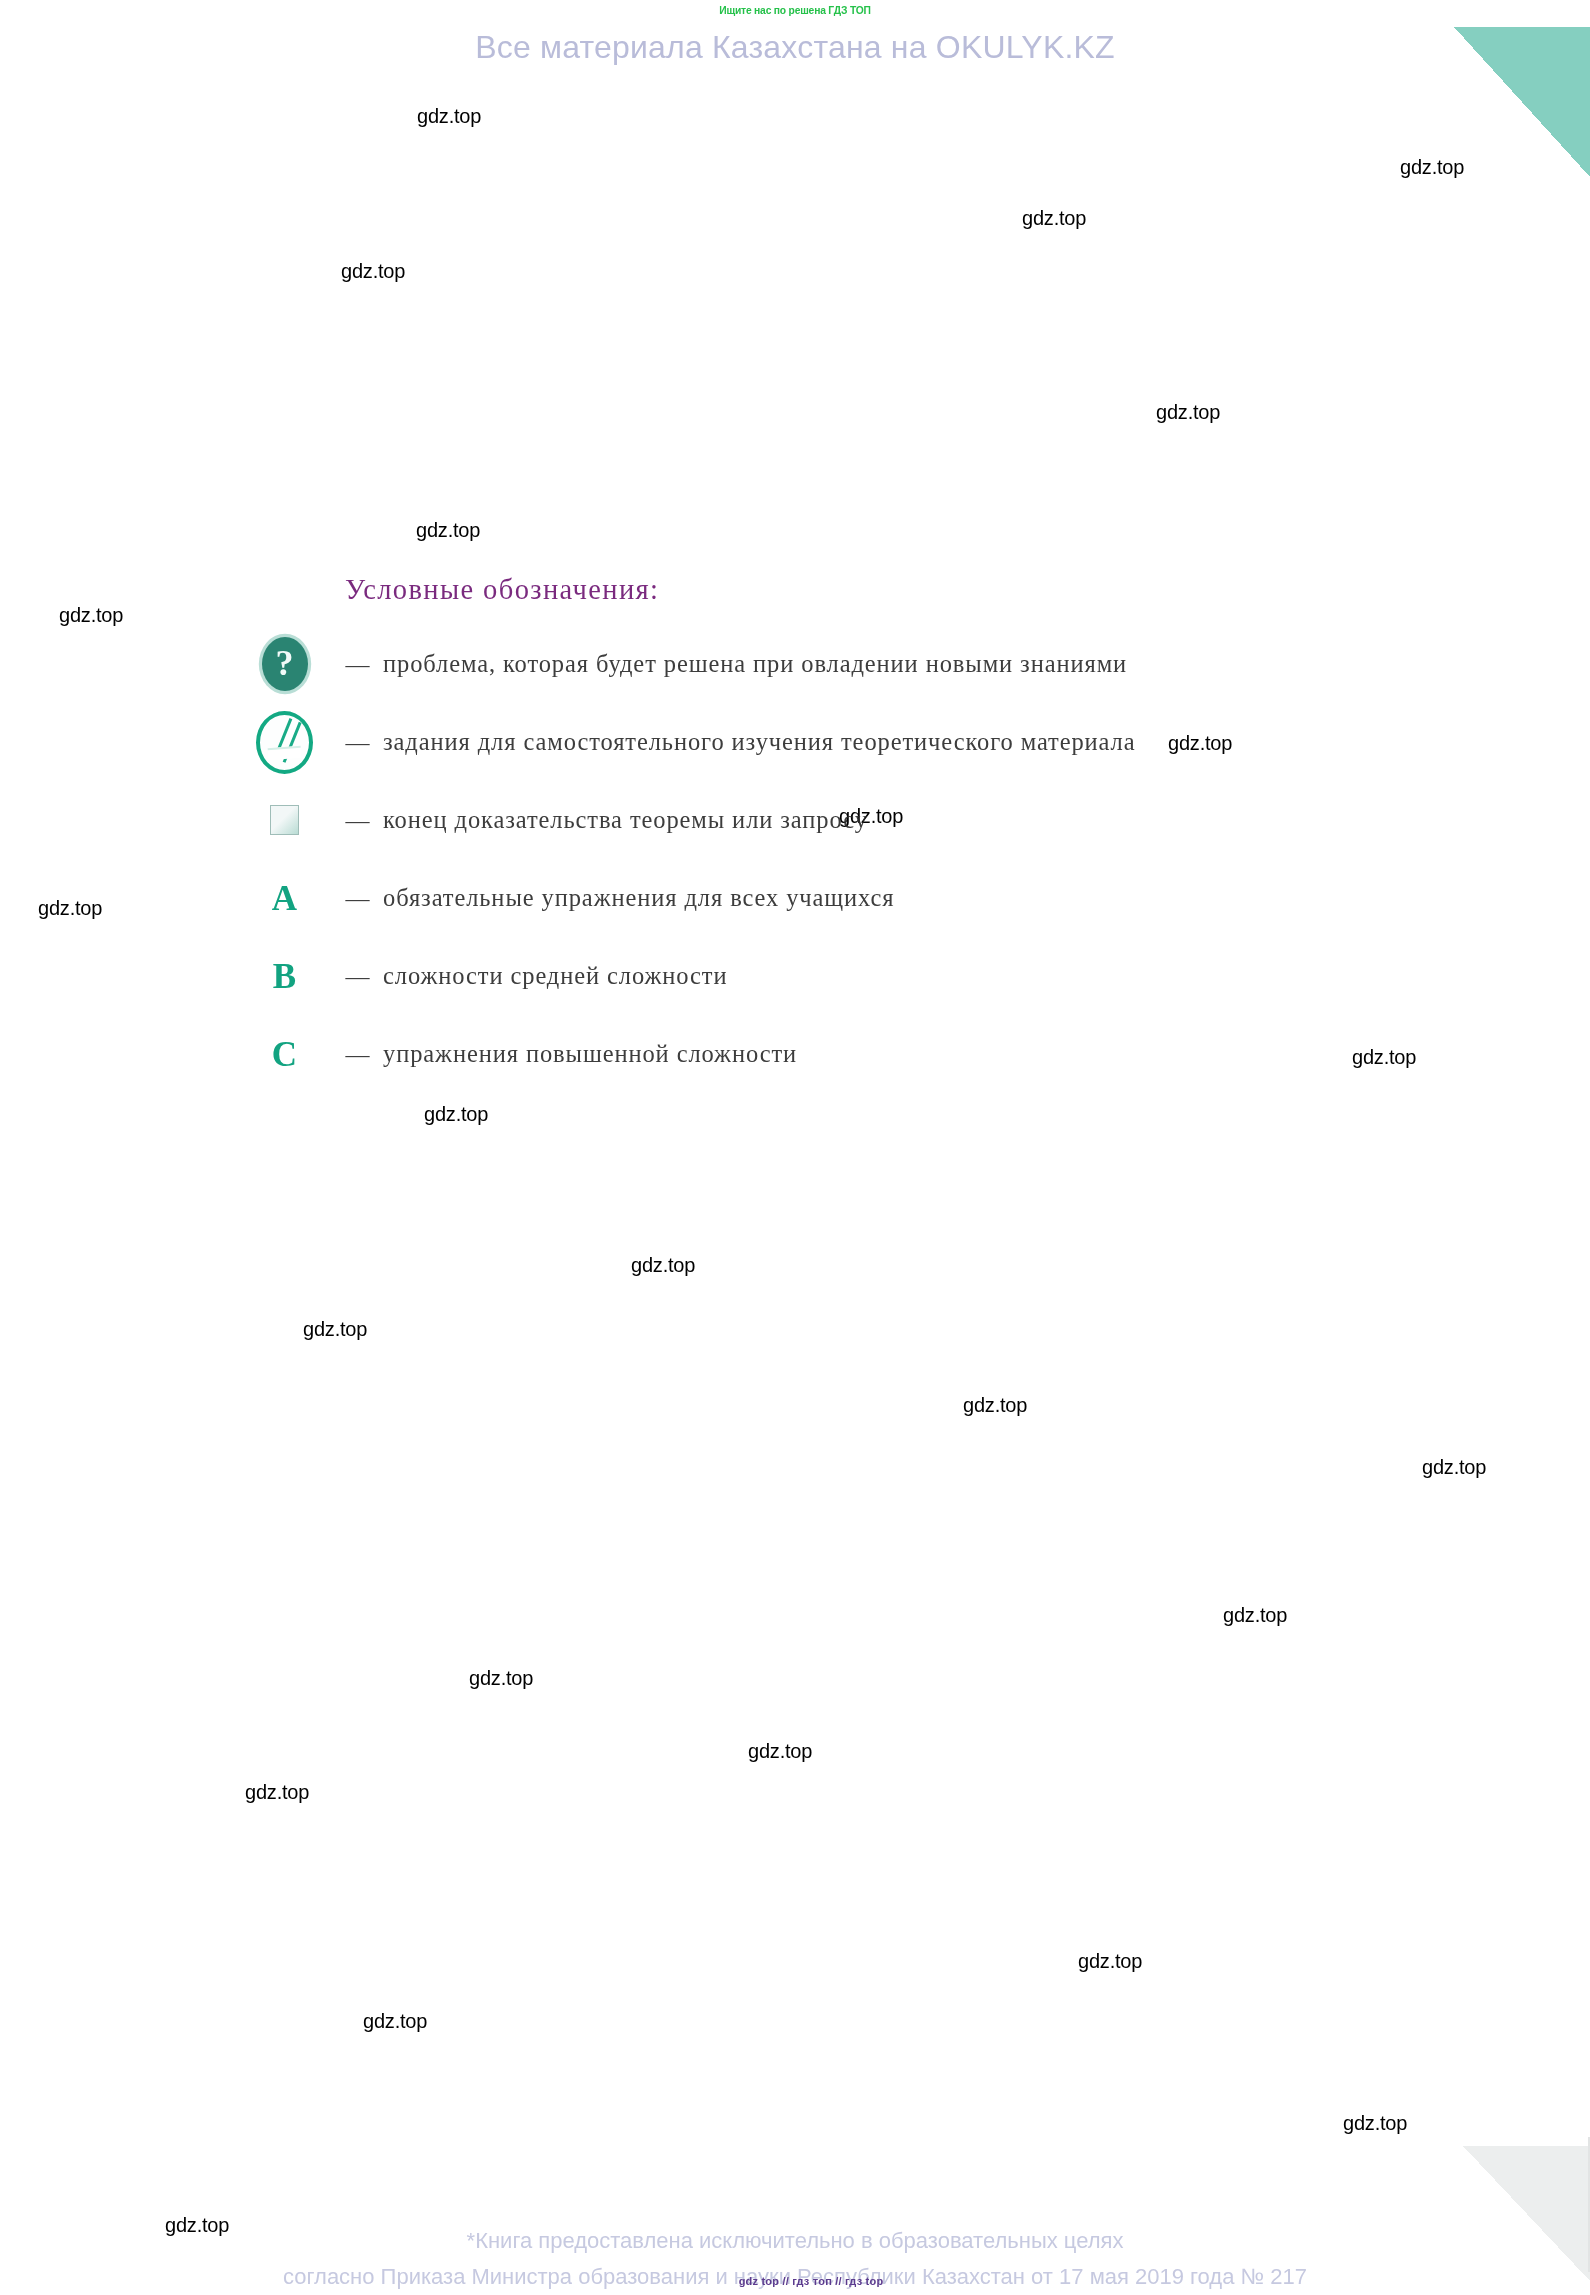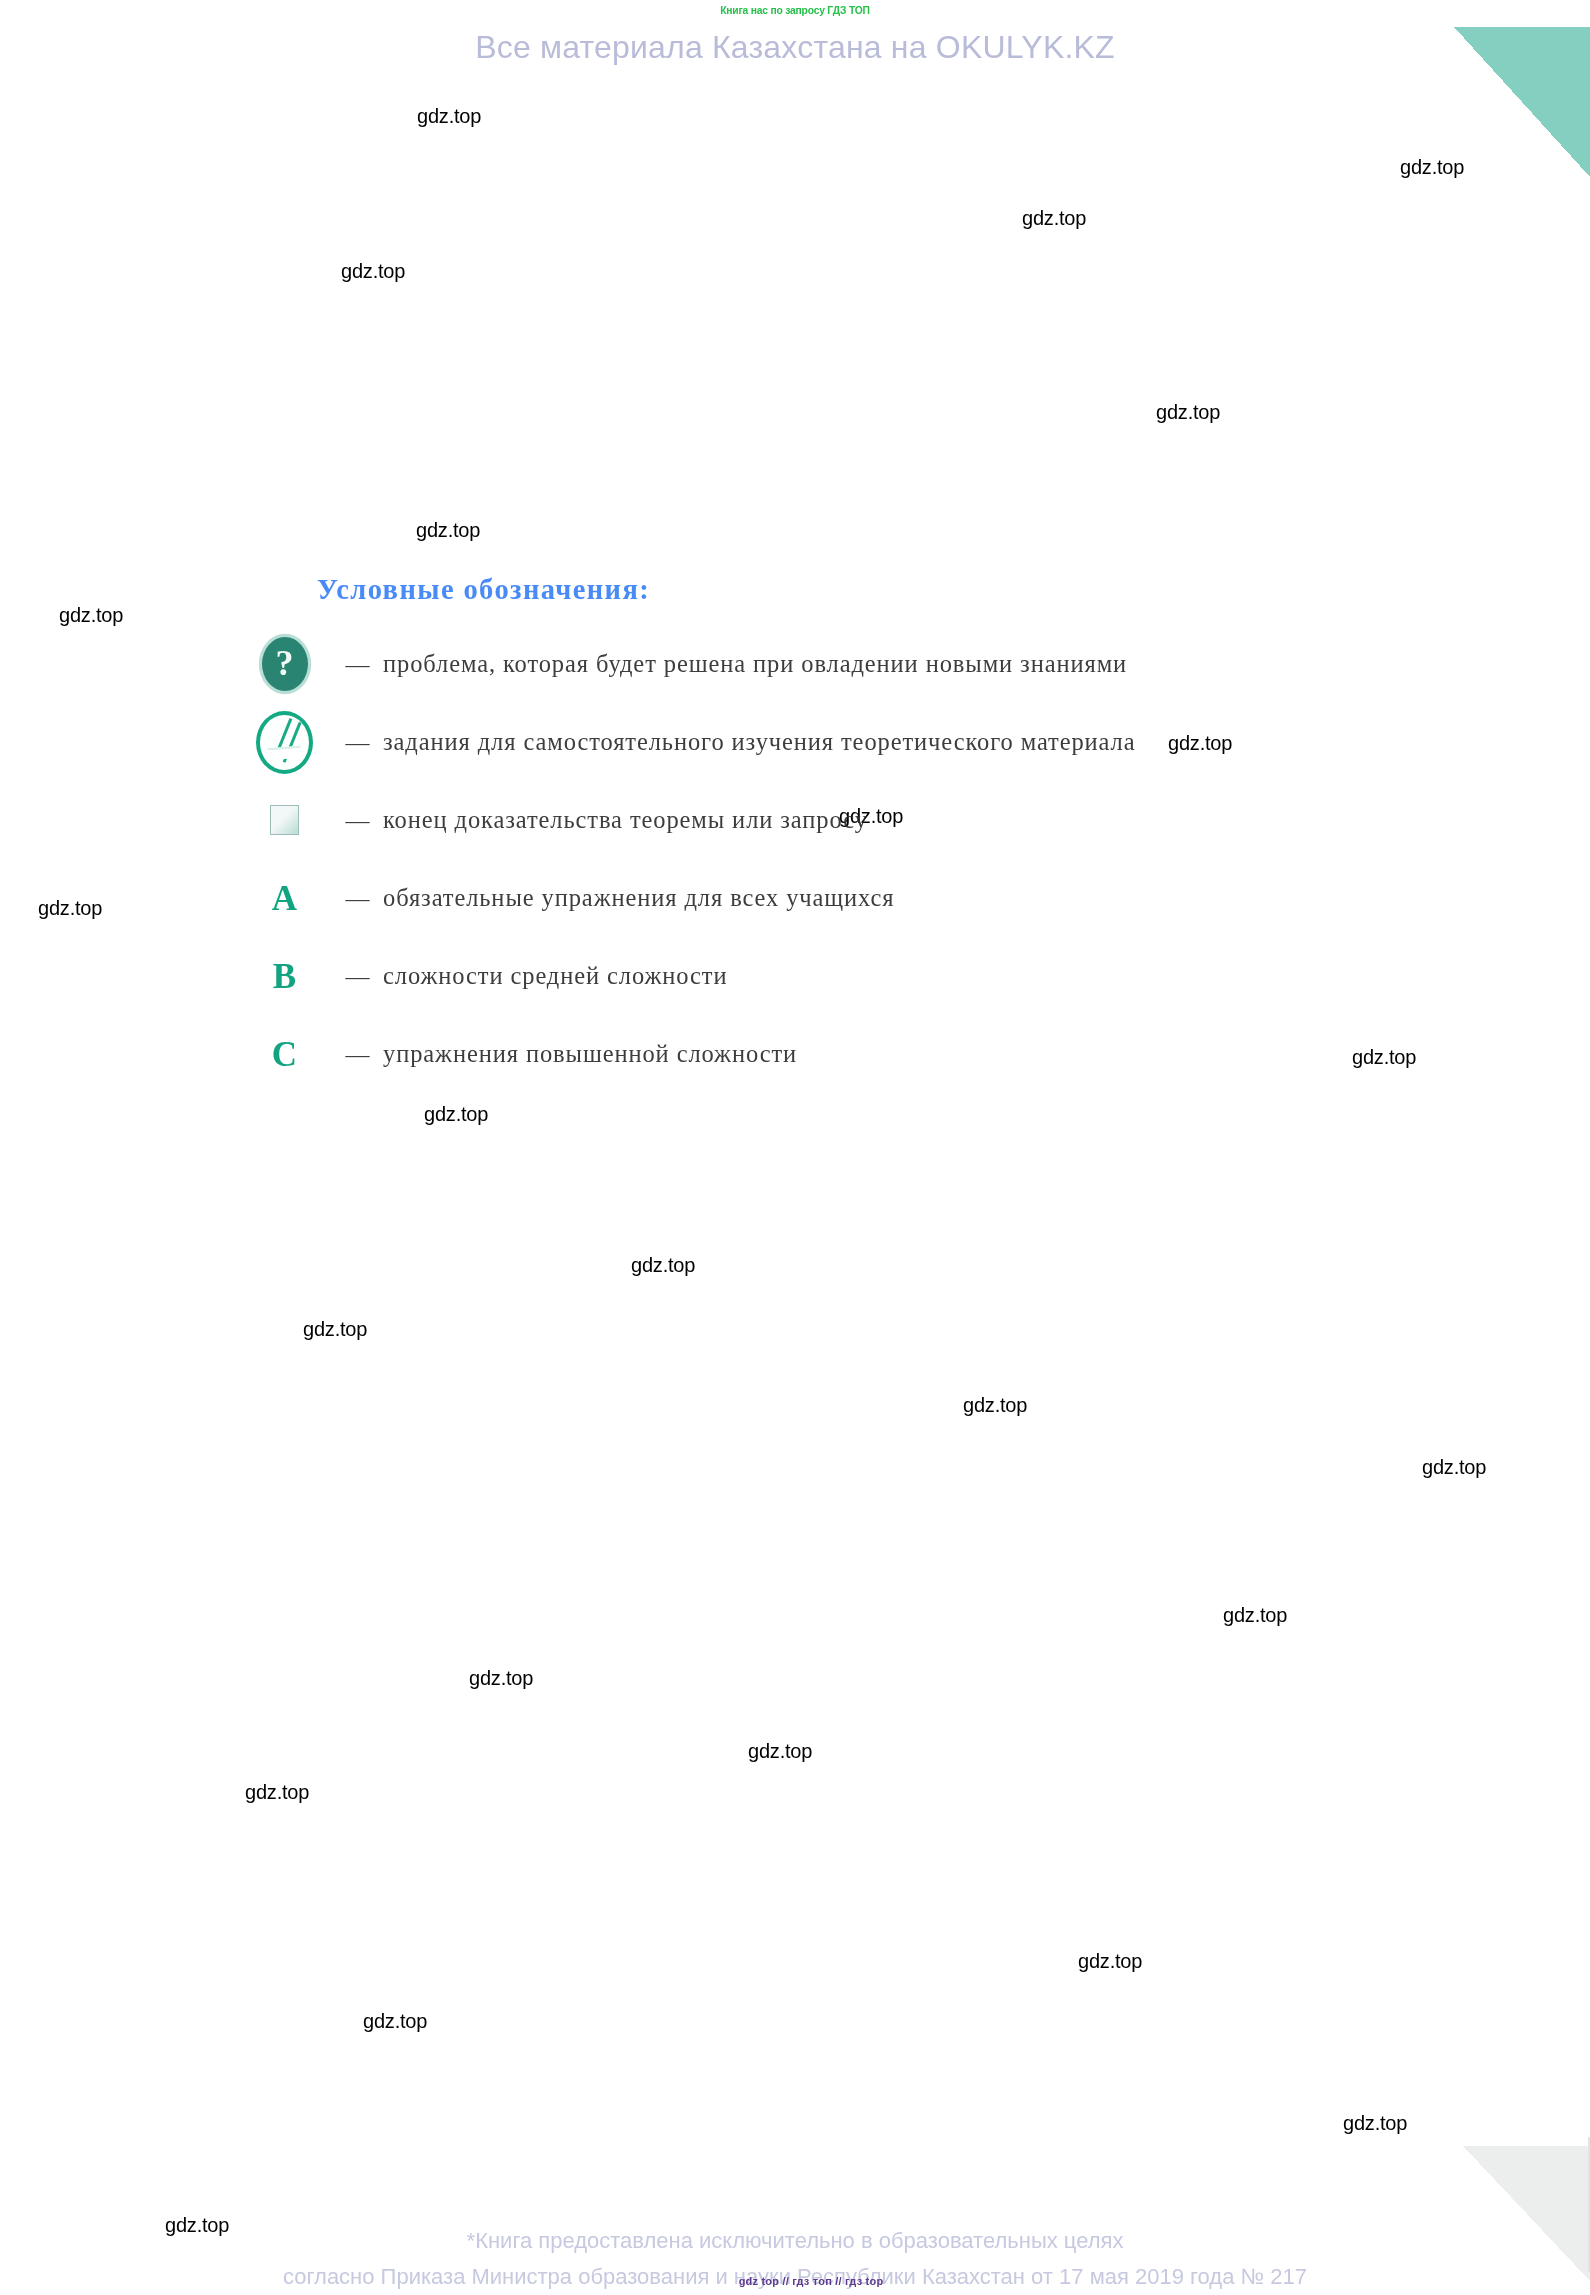--- a/index.html
+++ b/index.html
@@ -81,26 +81,26 @@
   }
 
   
   #legend {
     position: absolute;
     left: 237px;
     top: 574px;
     width: 1148px;
   }
   #legend-title {
-    color: #3b82f6;
+    color: #701a75;
     font-family: "Liberation Serif", serif;
     font-size: 28.5px;
-    font-weight: 700;
+    font-weight: 400;
     letter-spacing: 1.4px;
-    margin-left: 80px;
+    margin-left: 108px;
     margin-bottom: 19px;
     opacity: 0.93;
   }
   .legend-row {
     display: flex;
     align-items: center;
     height: 78px;
   }
   .legend-icon-cell {
     width: 95px;
@@ -216,21 +216,21 @@
 </style>
 </head>
 <body>
 
 <div id="page">
 
   <div id="corner-triangle-tr"></div>
   <div id="corner-fold-br"></div>
   <div id="edge-line-right"></div>
 
-  <div id="promo-search">Книга нас по запросу ГДЗ ТОП</div>
+  <div id="promo-search">Ищите нас по решена ГДЗ ТОП</div>
   <div id="site-banner">Все материала Казахстана на OKULYK.KZ</div>
 
   <div id="watermark-layer">
       <div class="wm" style="left: 417px; top: 105px; color: rgb(0, 0, 0);">gdz.top</div>
       <div class="wm" style="left: 1400px; top: 156px; color: rgb(0, 0, 0);">gdz.top</div>
       <div class="wm" style="left: 1022px; top: 207px; color: rgb(0, 0, 0);">gdz.top</div>
       <div class="wm" style="left: 341px; top: 260px; color: rgb(0, 0, 0);">gdz.top</div>
       <div class="wm" style="left: 1156px; top: 401px; color: rgb(0, 0, 0);">gdz.top</div>
       <div class="wm" style="left: 416px; top: 519px; color: rgb(0, 0, 0);">gdz.top</div>
       <div class="wm" style="left: 59px; top: 604px; color: rgb(0, 0, 0);">gdz.top</div>

